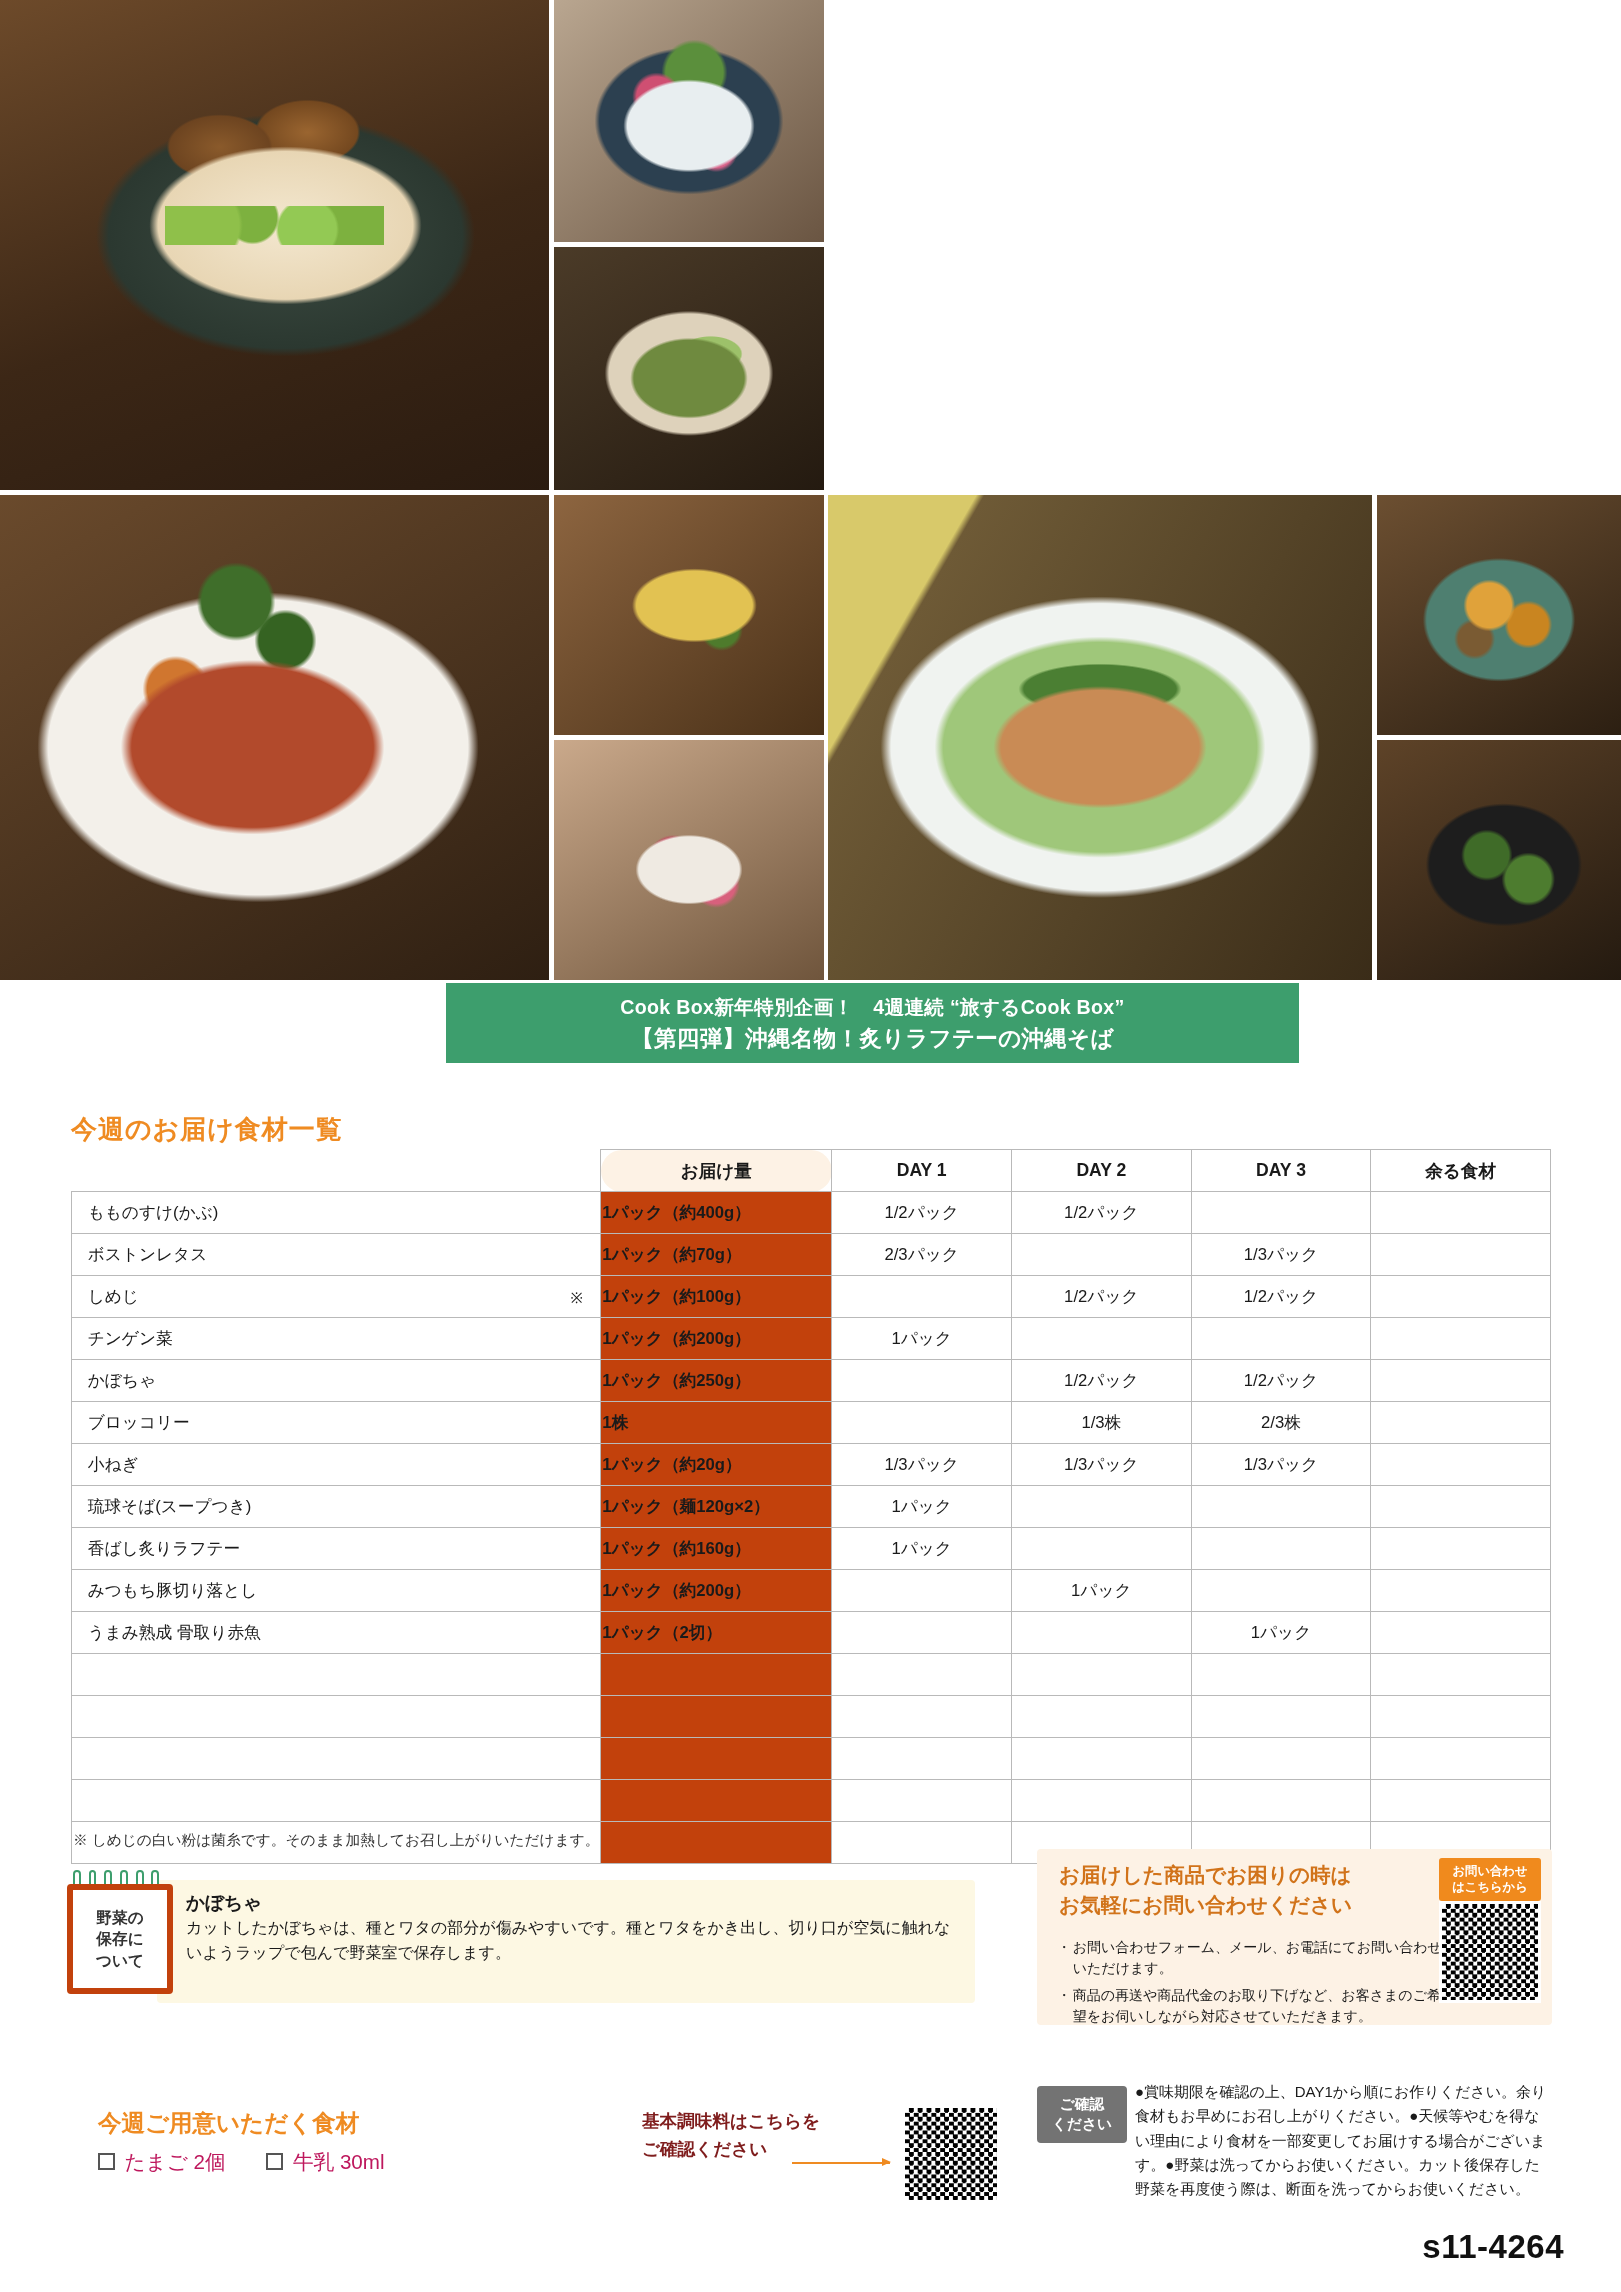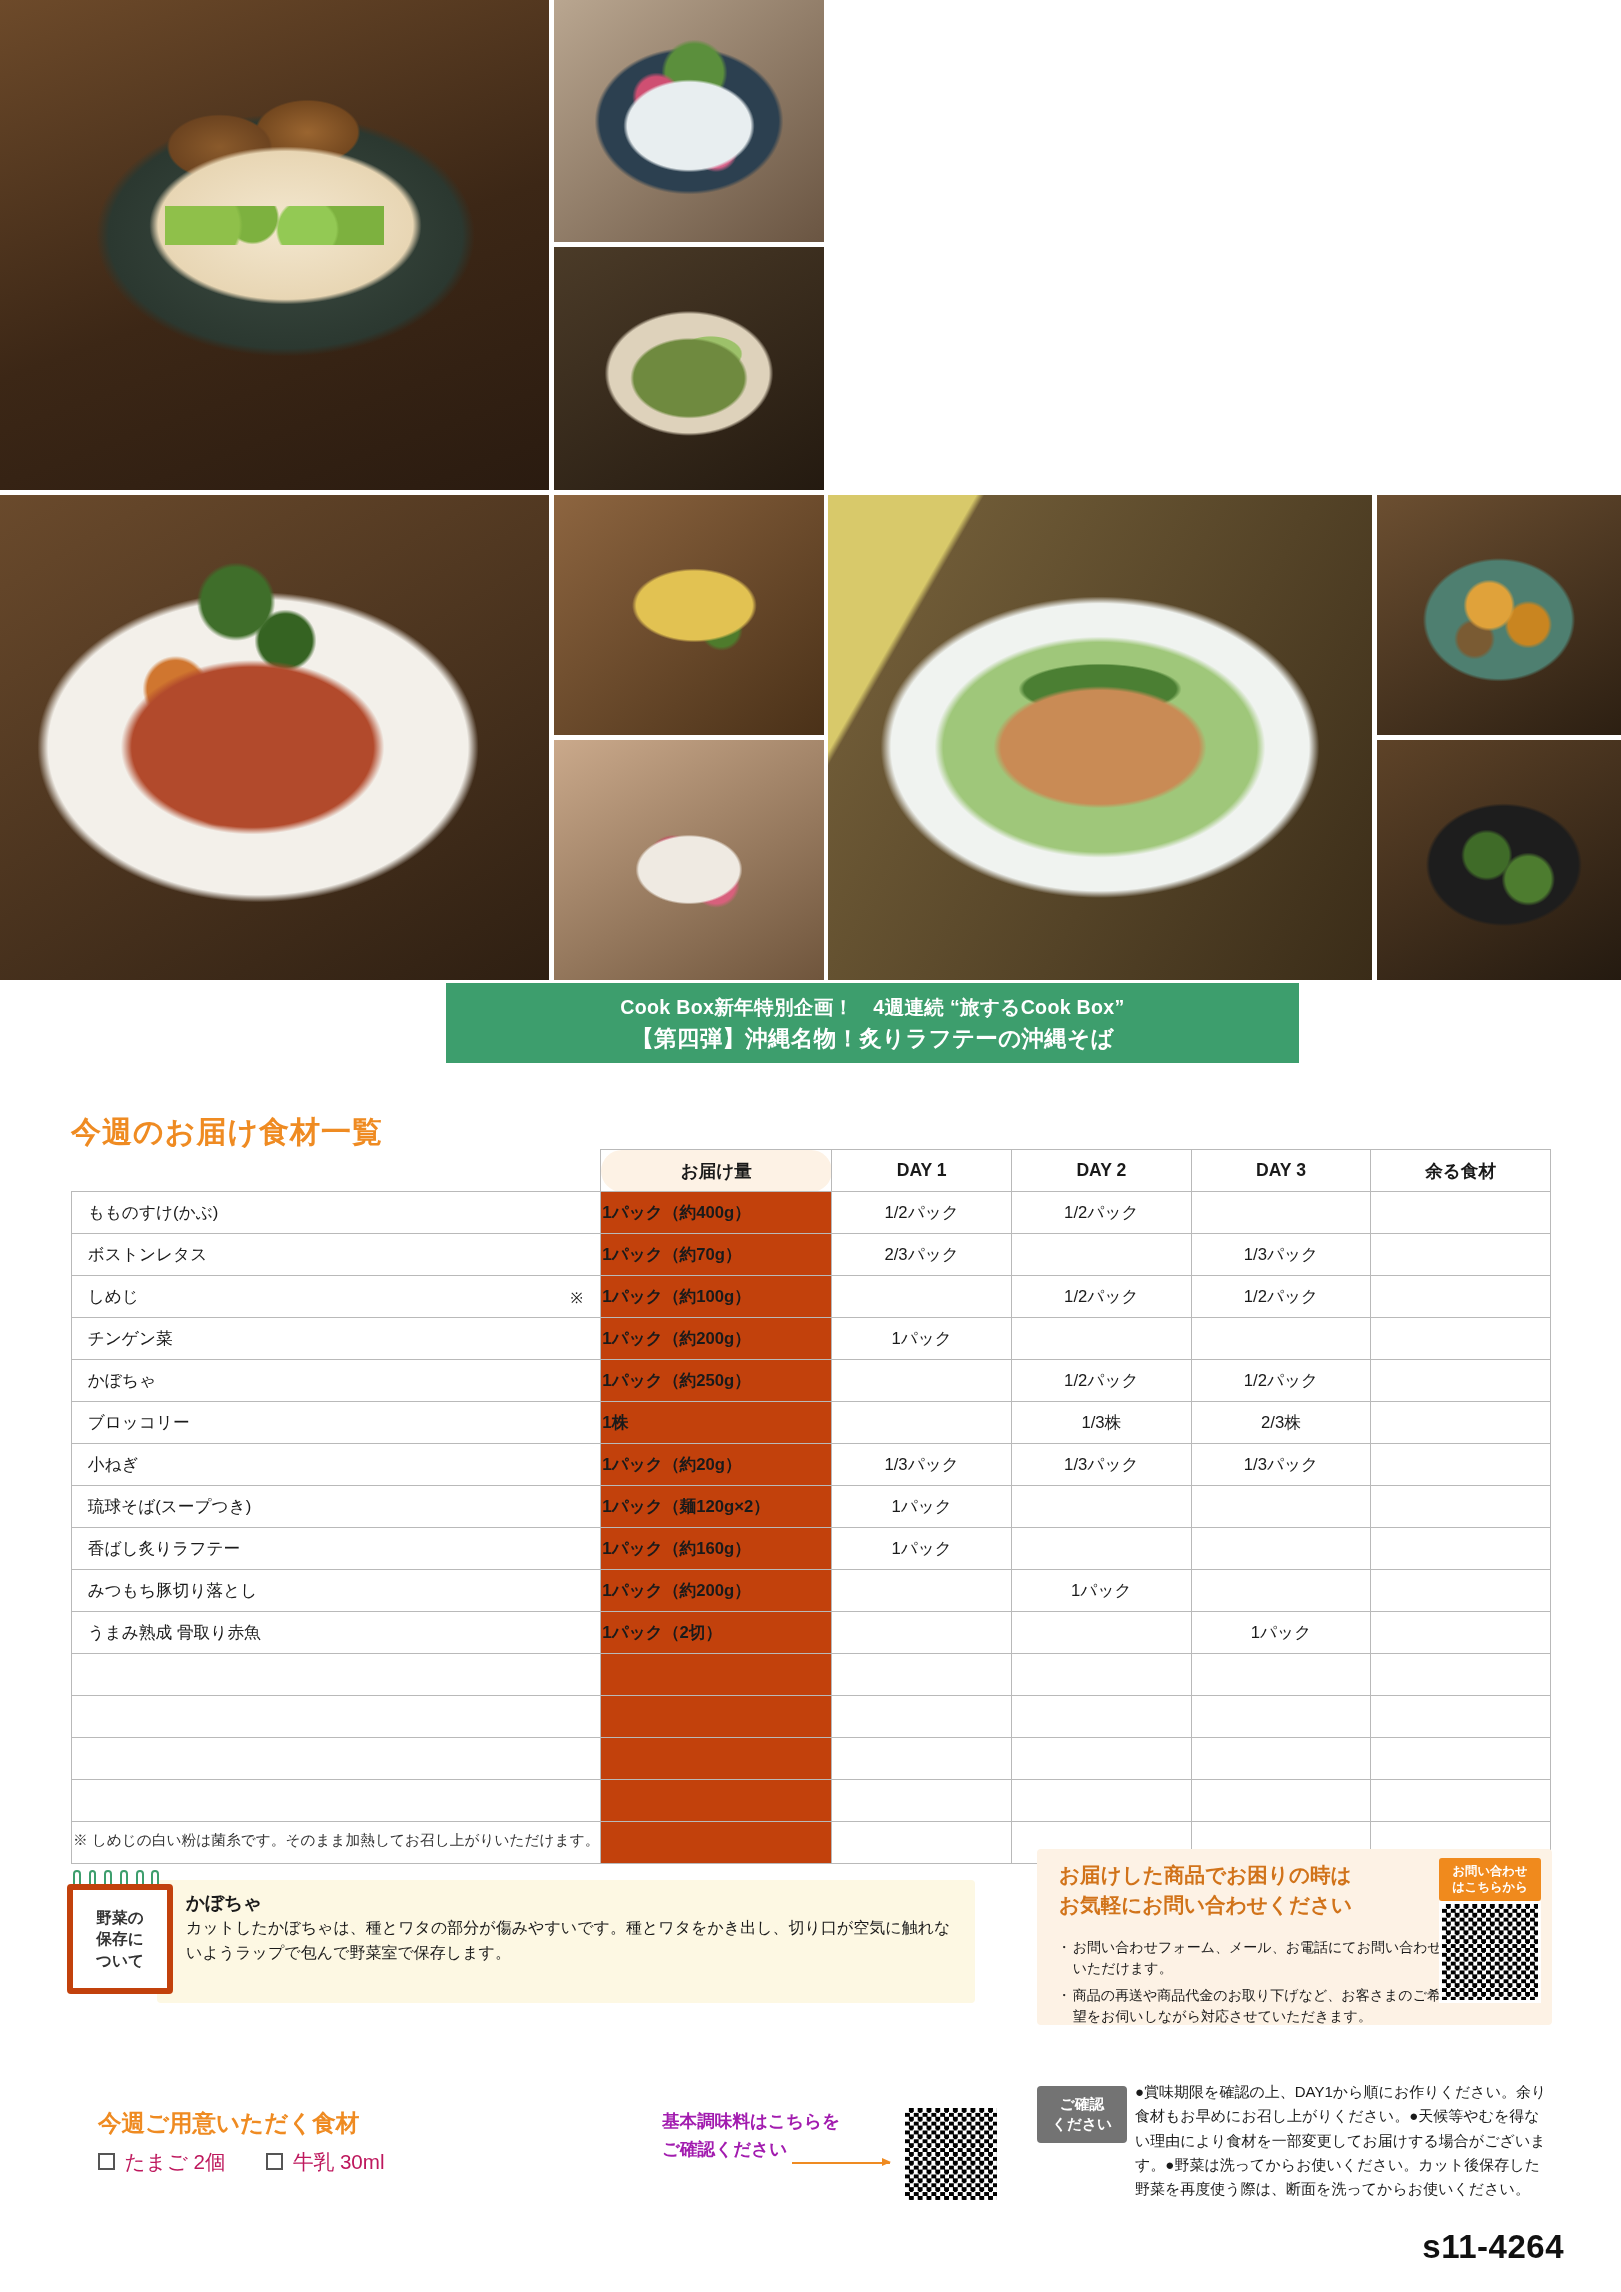--- a/index.html
+++ b/index.html
@@ -120,21 +120,21 @@
     background:#3d9e6d; color:#ffffff;
     display:flex; flex-direction:column; justify-content:center; align-items:center;
     gap:2.9px; padding-top:2px;
   }
   .banner .l1{ font-size:19.6px; font-weight:bold; letter-spacing:0.3px; }
   .banner .l2{ font-size:22.5px; font-weight:bold; letter-spacing:0.3px; }
 
   
   .table-title{
     position:absolute; left:71px; top:1112px;
-    font-size:30px; font-weight:bold; color:#ef8b22; letter-spacing:1px;
+    font-size:26px; font-weight:bold; color:#ef8b22; letter-spacing:1px;
   }
 
   table.ing{
     position:absolute; left:71px; top:1149px; width:1480px;
     border-collapse:collapse; table-layout:fixed;
   }
   table.ing th, table.ing td{
     border:1px solid #b9b9b9; height:42px; font-size:16.7px;
   }
   table.ing col.c-name{ width:495px; }
@@ -215,21 +215,21 @@
     position:absolute; left:98px; top:2107px; font-size:23.5px; font-weight:bold; color:#ef8b22;
   }
   .prep-items{
     position:absolute; left:98px; top:2148px; display:flex; gap:41px;
     font-size:20.6px; color:#be185d;
   }
   .prep-items .chk{ display:inline-block; width:16.7px; height:16.7px; border:2px solid #555; margin-right:9.8px; vertical-align:-1px; }
 
   .season-text{
     position:absolute; left:642px; top:2107px; width:245px;
-    font-size:17.6px; font-weight:bold; color:#a21caf; line-height:1.6;margin-left:20px;
+    font-size:17.6px; font-weight:bold; color:#7f1d1d; line-height:1.6;
   }
   .season-arrow{
     position:absolute; left:792px; top:2162px; width:98px; height:2px; background:#ef8b22;
   }
   .season-arrow::after{
     content:""; position:absolute; right:-1px; top:-3.9px;
     border-left:9.8px solid #ef8b22; border-top:4.9px solid transparent; border-bottom:4.9px solid transparent;
   }
 
   

